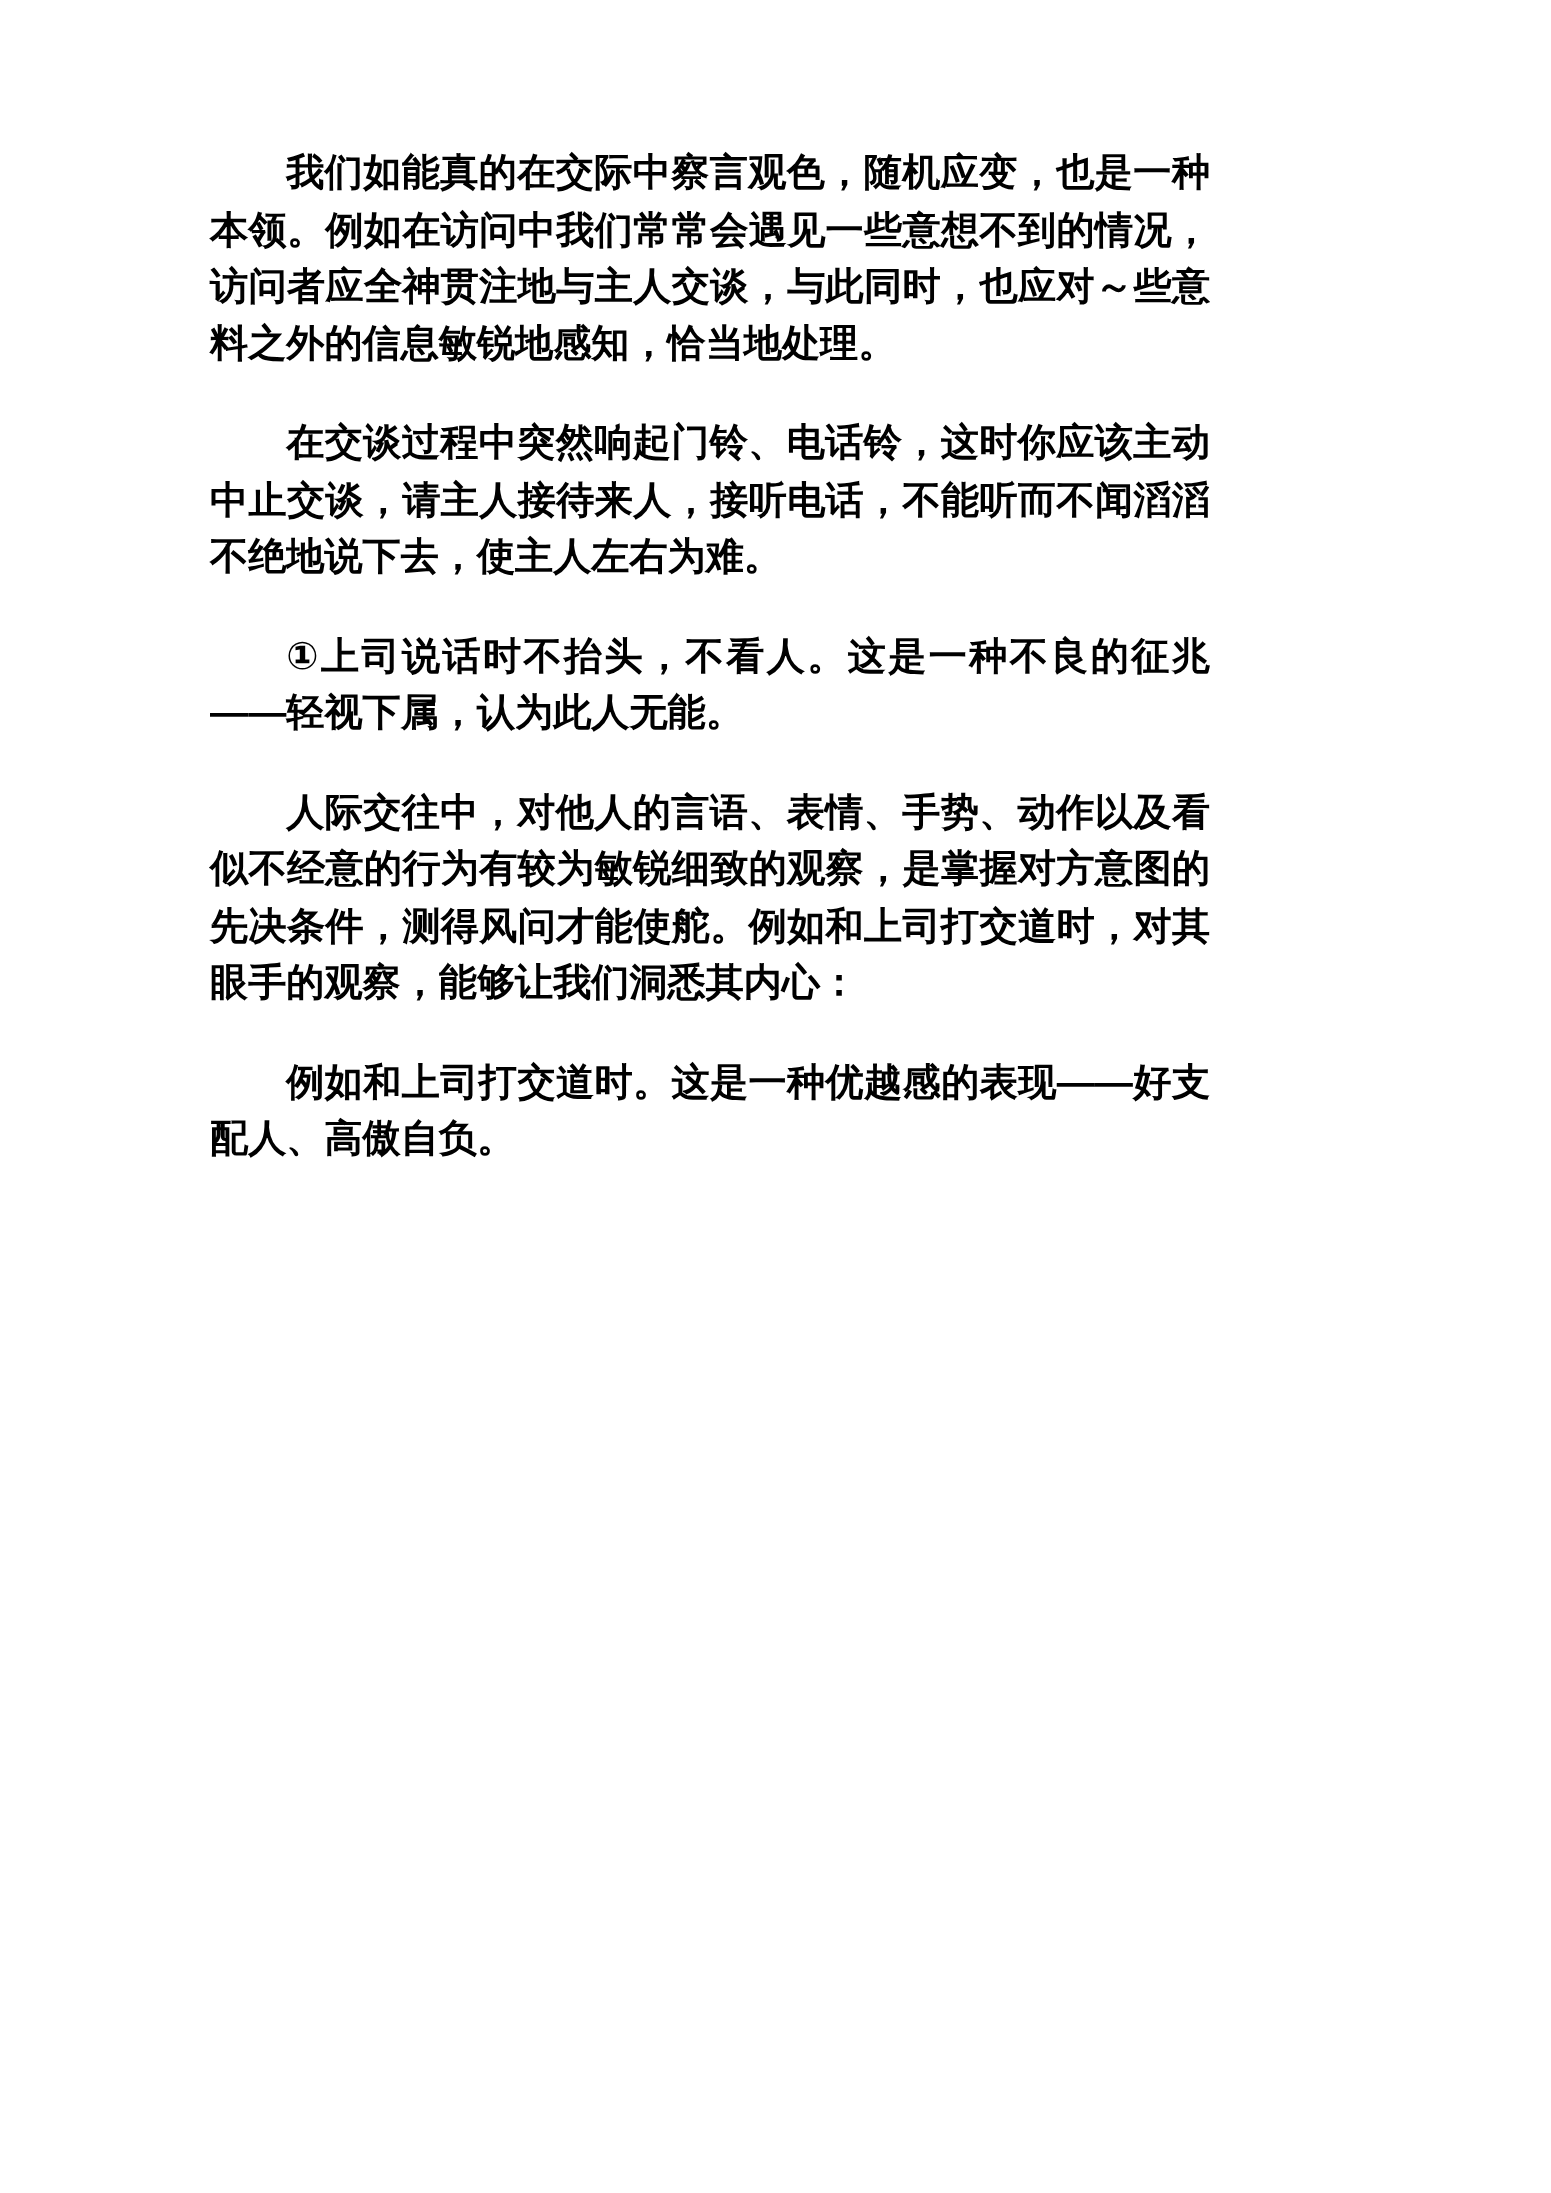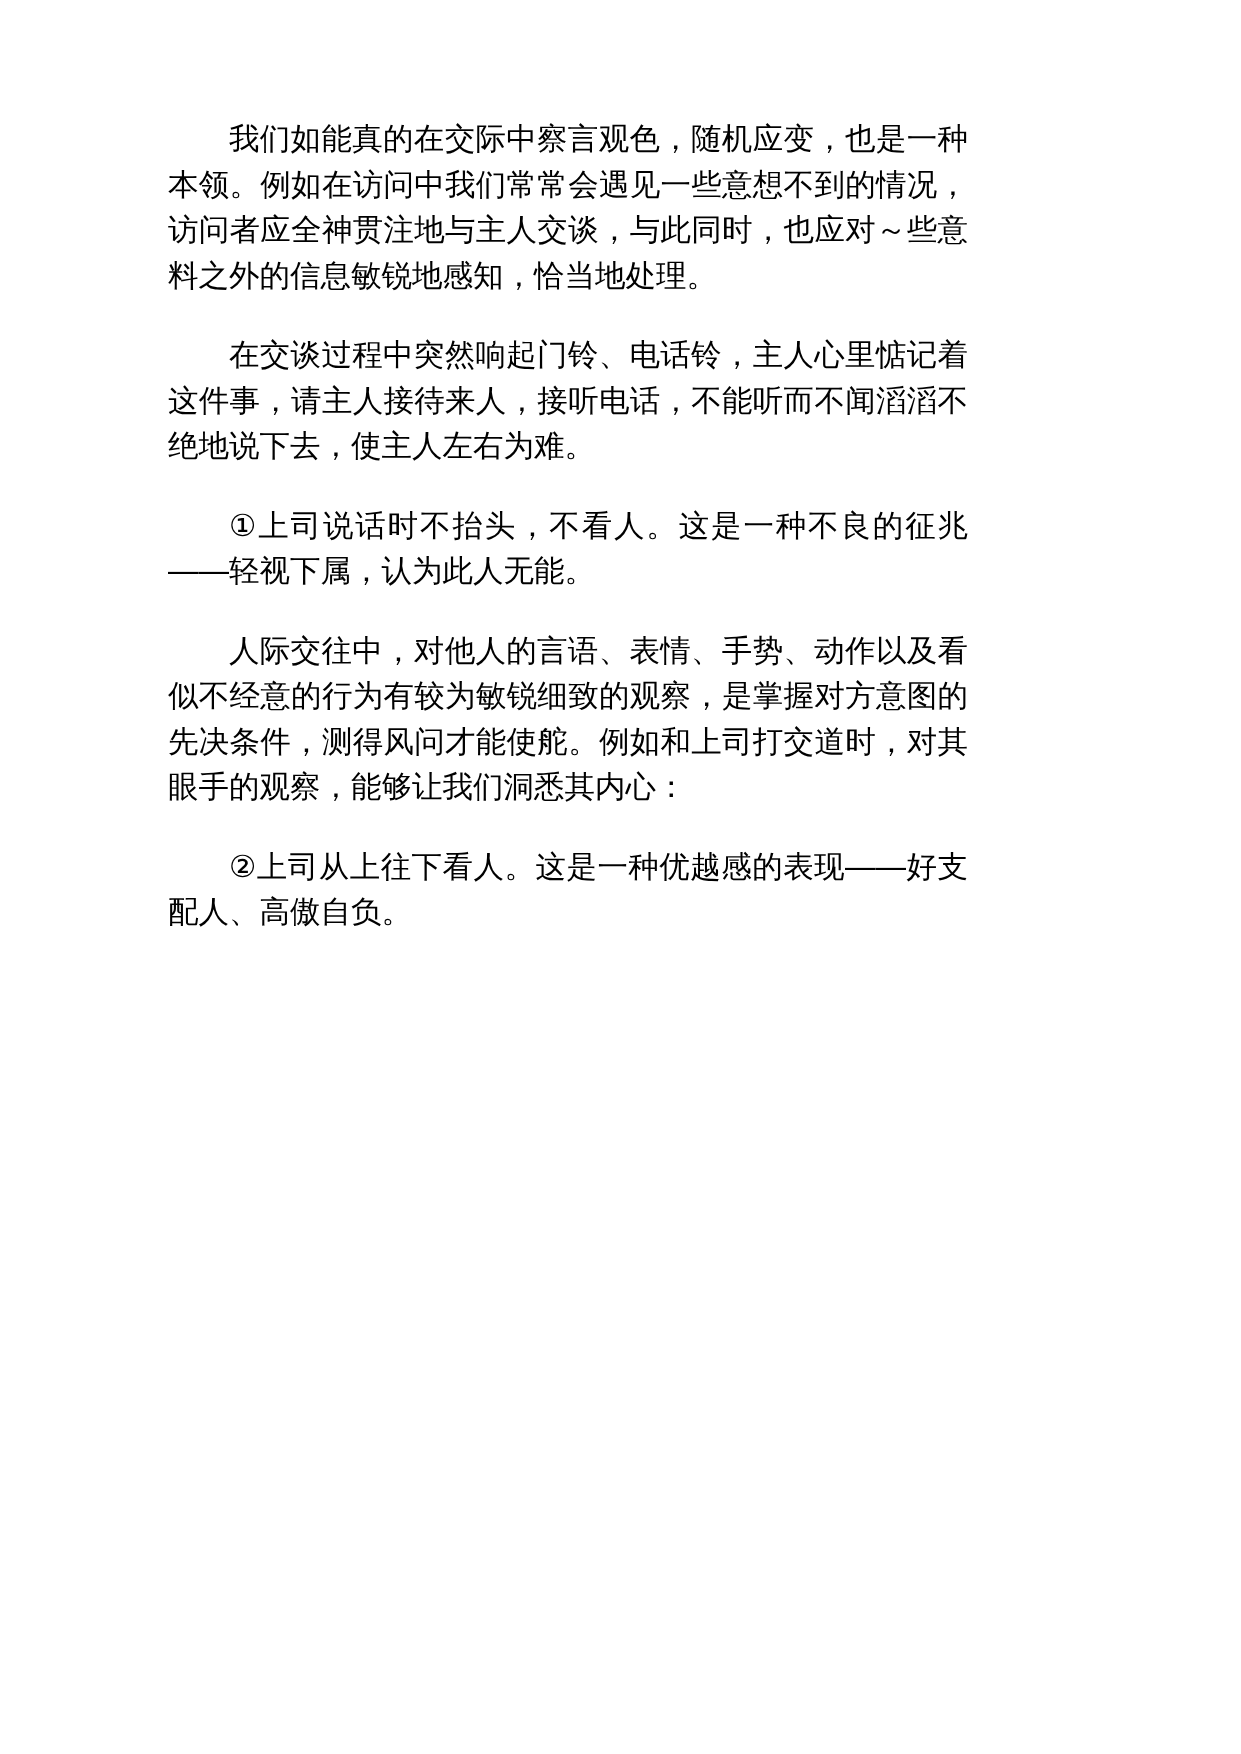--- a/index.html
+++ b/index.html
@@ -22,21 +22,21 @@
   .content {
     position: absolute;
     left: 168px;
     top: 116px;
     width: 800px;
   }
   .para {
     margin: 0 0 34px 0;
     font-size: 30.5px;
     line-height: 45.5px;
-    font-weight: 400;
+    font-weight: 700;
     color: #000000;
     text-align: justify;
     text-justify: inter-character;
     text-indent: 2em;
     letter-spacing: 0px;
     word-break: break-all;
     -webkit-font-smoothing: none;
   }
   .para:last-child {
     margin-bottom: 0;
@@ -44,18 +44,18 @@
   .para.item {
     margin-bottom: 34px;
   }
 </style>
 </head>
 <body>
 
 <div class="page">
   <div class="content">
     <p class="para">我们如能真的在交际中察言观色，随机应变，也是一种本领。例如在访问中我们常常会遇见一些意想不到的情况，访问者应全神贯注地与主人交谈，与此同时，也应对～些意料之外的信息敏锐地感知，恰当地处理。</p>
-    <p class="para">在交谈过程中突然响起门铃、电话铃，主人心里惦记着这件事，请主人接待来人，接听电话，不能听而不闻滔滔不绝地说下去，使主人左右为难。</p>
+    <p class="para">在交谈过程中突然响起门铃、电话铃，这时你应该主动中止交谈，请主人接待来人，接听电话，不能听而不闻滔滔不绝地说下去，使主人左右为难。</p>
     <p class="para item">①上司说话时不抬头，不看人。这是一种不良的征兆——轻视下属，认为此人无能。</p>
     <p class="para">人际交往中，对他人的言语、表情、手势、动作以及看似不经意的行为有较为敏锐细致的观察，是掌握对方意图的先决条件，测得风问才能使舵。例如和上司打交道时，对其眼手的观察，能够让我们洞悉其内心：</p>
-    <p class="para item">②上司从上往下看人。这是一种优越感的表现——好支配人、高傲自负。</p>
+    <p class="para item">例如和上司打交道时。这是一种优越感的表现——好支配人、高傲自负。</p>
   </div>
 </div>
 
 </body></html>

